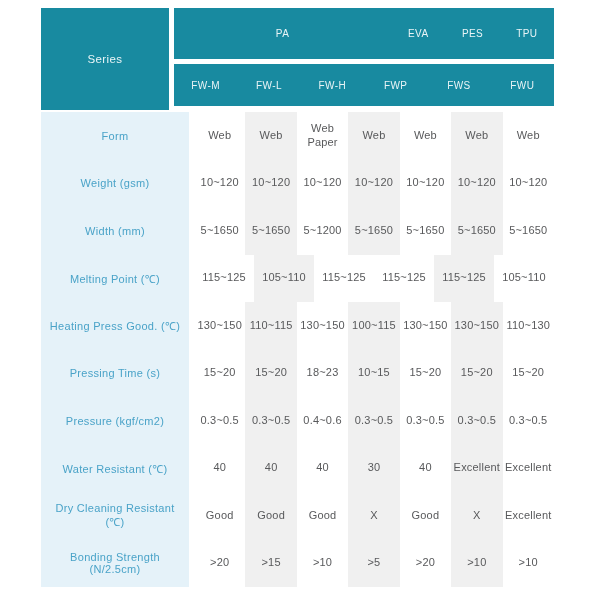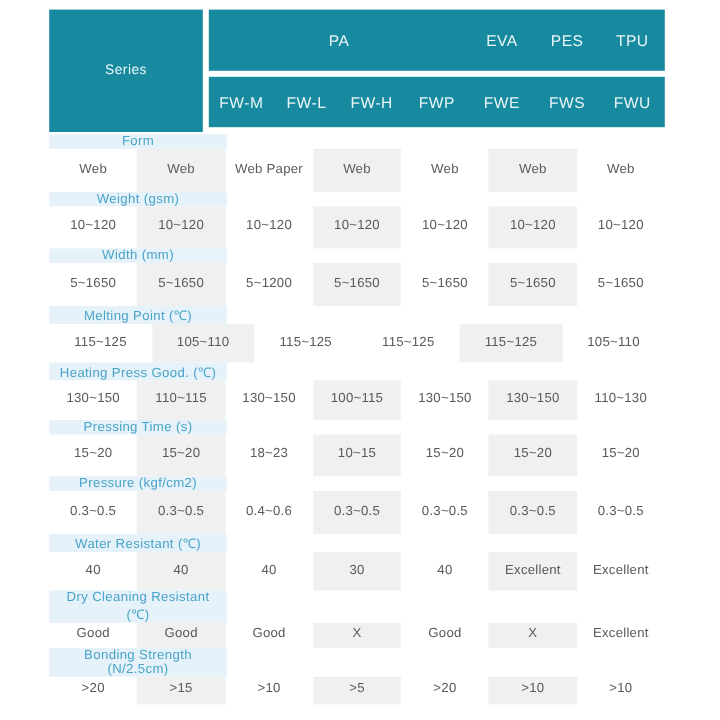--- a/index.html
+++ b/index.html
@@ -9,29 +9,29 @@
 
   .tbl { position:absolute; left:41px; top:8px; width:513px; }
 
   
   .hdr { display:flex; height:102px; }
   .series-box { width:128px; margin-right:5px; background:#188aa0;
     color:#eaf5f7; font-size:11.5px; letter-spacing:.4px;
     display:flex; align-items:center; justify-content:center; }
   .hdr-right { flex:1; display:flex; flex-direction:column; }
   .band { background:#188aa0; display:flex; color:#e9f4f6;
-    font-size:13px; letter-spacing:.4px; }
+    font-size:10px; letter-spacing:.4px; }
   .band-groups { height:51px; margin-bottom:5px; }
   .band-cols { height:42px; }
   .gcell, .ccell { display:flex; align-items:center; justify-content:center; }
   .ccell { flex:1; }
 
   
   .tbody { margin-top:2px; }
-  .trow { display:flex; height:47.5px;flex-direction:column; }
+  .trow { display:flex; height:47.5px; }
   .rlabel { width:148px; margin-right:5px; background:#e5f2f9; color:#4aa3c8;
     font-size:11px; letter-spacing:.3px; text-align:center;
     display:flex; align-items:center; justify-content:center; padding:0 4px; }
   .cells { flex:1; display:flex; }
   .cell { flex:1 1 0; min-width:0; display:flex; align-items:center; justify-content:center;
     color:#58595b; font-size:11px; letter-spacing:.2px; text-align:center; line-height:1.25; }
   .cell.striped { background:#f0f0f0; }
 </style>
 </head>
 <body>
@@ -46,21 +46,20 @@
             <div class="gcell" style="flex: 4 1 0%;">PA</div>
             <div class="gcell" style="flex: 1 1 0%;">EVA</div>
             <div class="gcell" style="flex: 1 1 0%;">PES</div>
             <div class="gcell" style="flex: 1 1 0%;">TPU</div>
           </div>
         <div class="band band-cols">
             <div class="ccell">FW-M</div>
             <div class="ccell">FW-L</div>
             <div class="ccell">FW-H</div>
             <div class="ccell">FWP</div>
-            <div class="ccell">FWE</div>
             <div class="ccell">FWS</div>
             <div class="ccell">FWU</div>
           </div>
       </div>
     </div>
 
     <div class="tbody">
         <div class="trow">
           <div class="rlabel">Form</div>
           <div class="cells">

